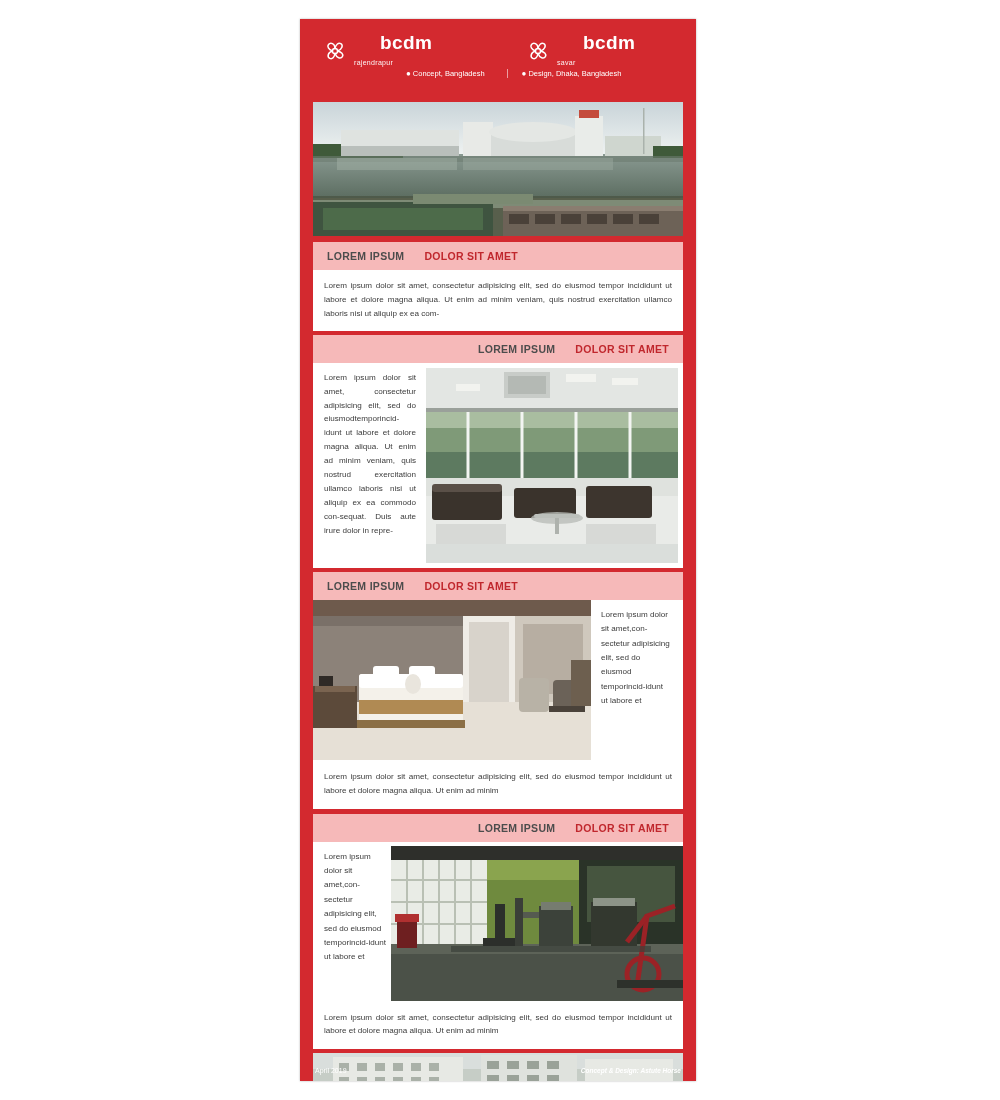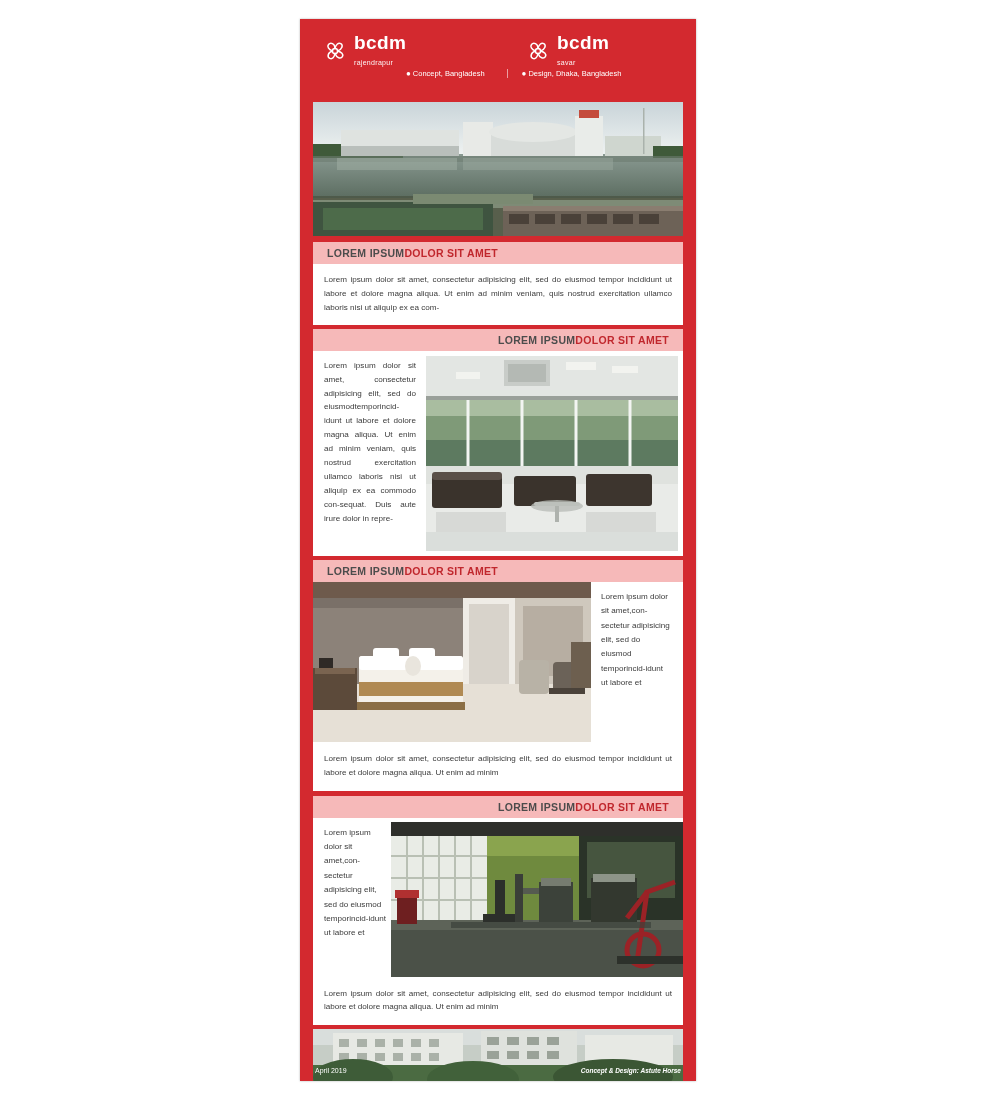--- a/index.html
+++ b/index.html
@@ -53,20 +53,21 @@
   }
   .logo-mark svg { display: block; }
   .logo-text {
     color: #ffffff;
     line-height: 1;
   }
   .logo-name {
     font-size: 19px;
     font-weight: bold;
     letter-spacing: 0.4px;
+    margin-left: 26px;
   }
   .logo-sub {
     font-size: 7px;
     letter-spacing: 0.3px;
     margin-top: 2px;
     opacity: 0.95;
   }
   .loc-row {
     position: absolute;
     top: 50px;
@@ -88,31 +89,31 @@
   
   .photo {
     position: relative;
     overflow: hidden;
     background: #888;
   }
 
   .section-title-bar {
     position: relative;
     background: #f6b9b9;
-    height: 22px;
+    height: 28px;
     display: flex;
     align-items: center;
     font-size: 10.5px;
     font-weight: bold;
     letter-spacing: 0.3px;
   }
   .title-left { padding-left: 14px; }
   .title-right { justify-content: flex-end; padding-right: 14px; }
   .t-grey { color: #4c4c4c; }
-  .t-red { color: #c0272d; margin-left: 0; }
+  .t-red { color: #c0272d; margin-left: 20px; }
 
   .whitebox {
     background: #ffffff;
   }
   .body-text {
     font-size: 8.1px;
     line-height: 1.72;
     color: #3b3b3b;
     text-align: justify;
   }

